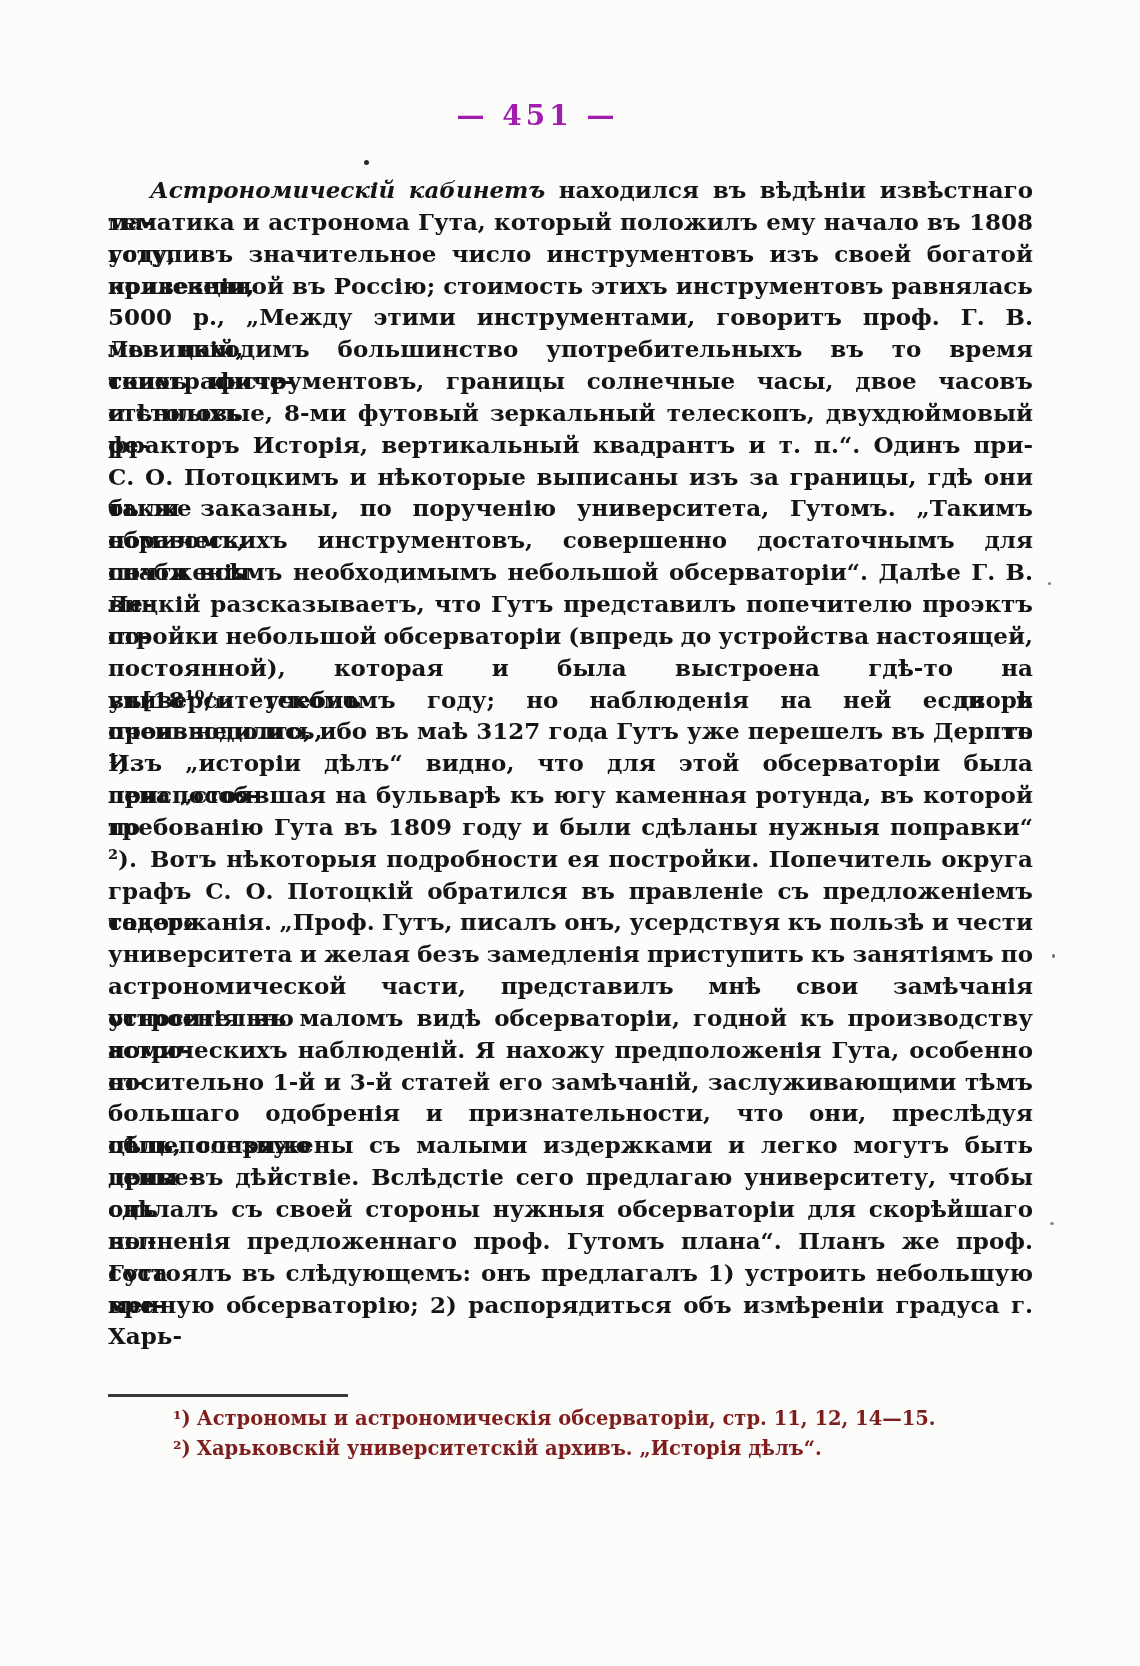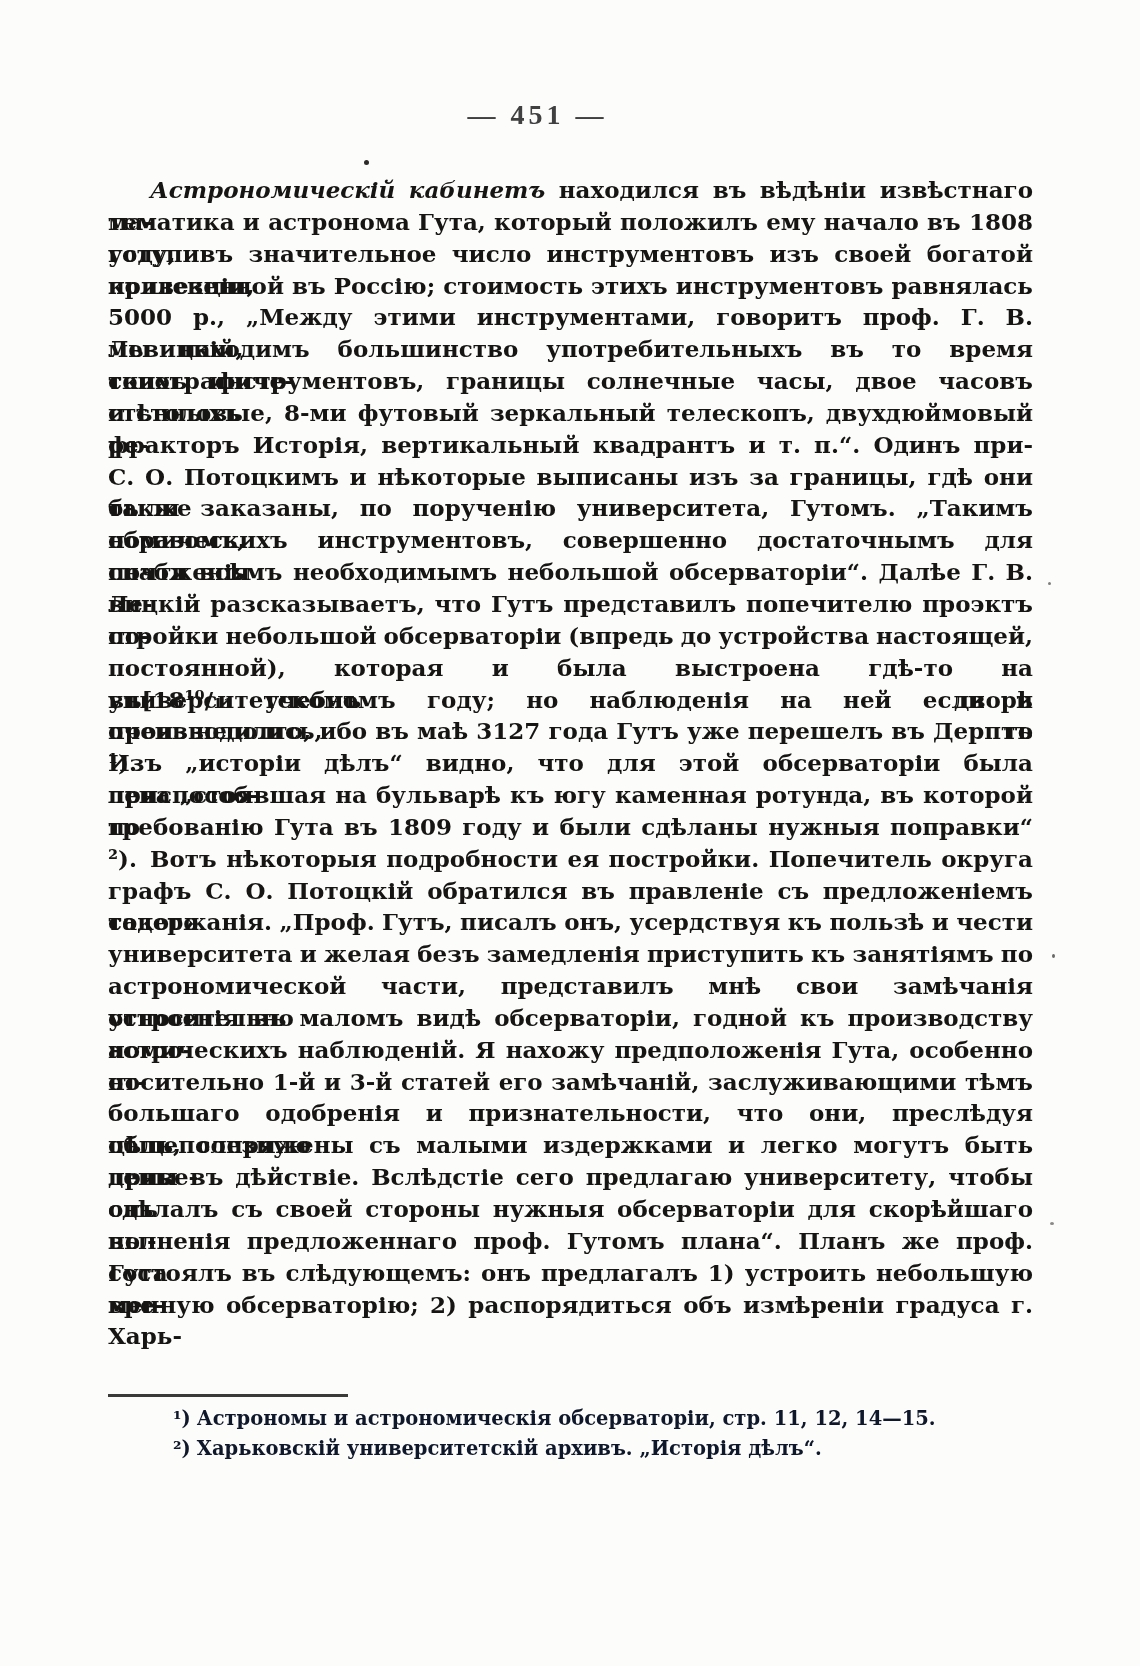--- a/index.html
+++ b/index.html
@@ -18,22 +18,21 @@
   }
   .page-number {
     position: absolute;
     top: 99px;
     left: 75px;
     width: 925px;
     text-align: center;
     font-size: 28px;
     font-weight: bold;
     letter-spacing: 4px;
-    color: #404040;
-    font-family: Liberation Serif, serif;
+    color: #a21caf;
   }
   .body-text {
     position: absolute;
     top: 174px;
     left: 108px;
     width: 925px;
     font-size: 23px;
     font-weight: bold;
     line-height: 31.85px;
     word-spacing: -1px;
@@ -61,21 +60,21 @@
     background: #3a3a38;
   }
   .footnotes {
     position: absolute;
     top: 1404px;
     left: 108px;
     width: 925px;
     font-size: 19.5px;
     font-weight: bold;
     line-height: 30px;
-    color: #0f172a;
+    color: #7f1d1d;
   }
   .footnote {
     padding-left: 65px;
     text-align: left;
   }
   .footnote-marker {
     padding-right: 6px;
   }
   .speck {
     position: absolute;

